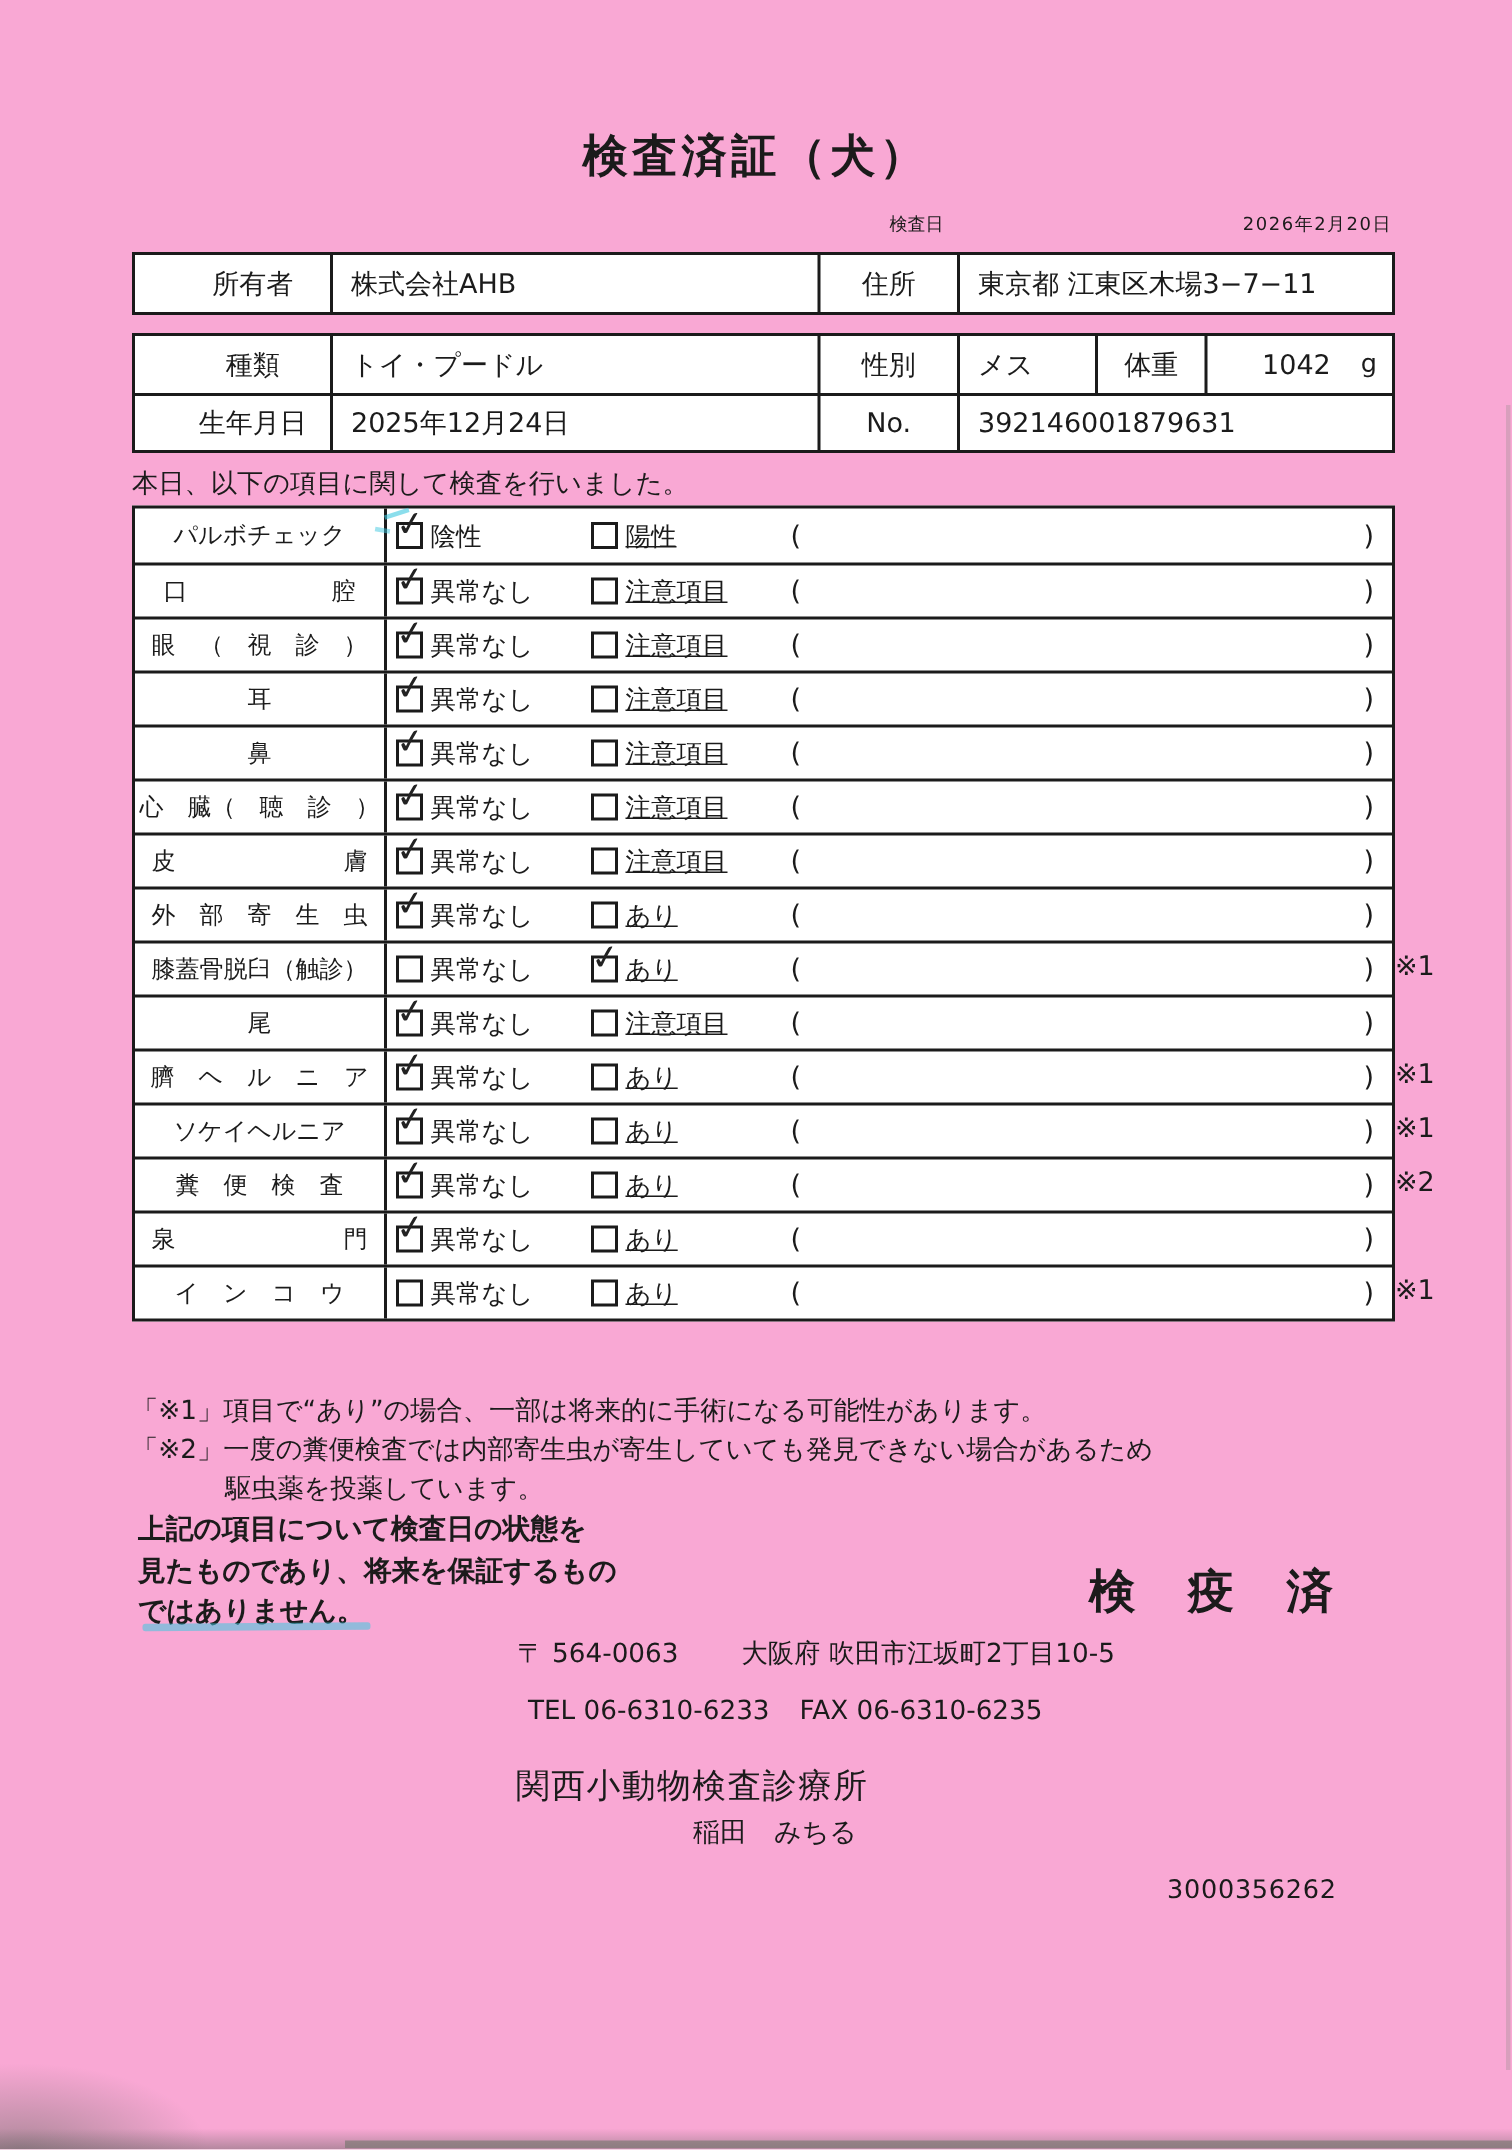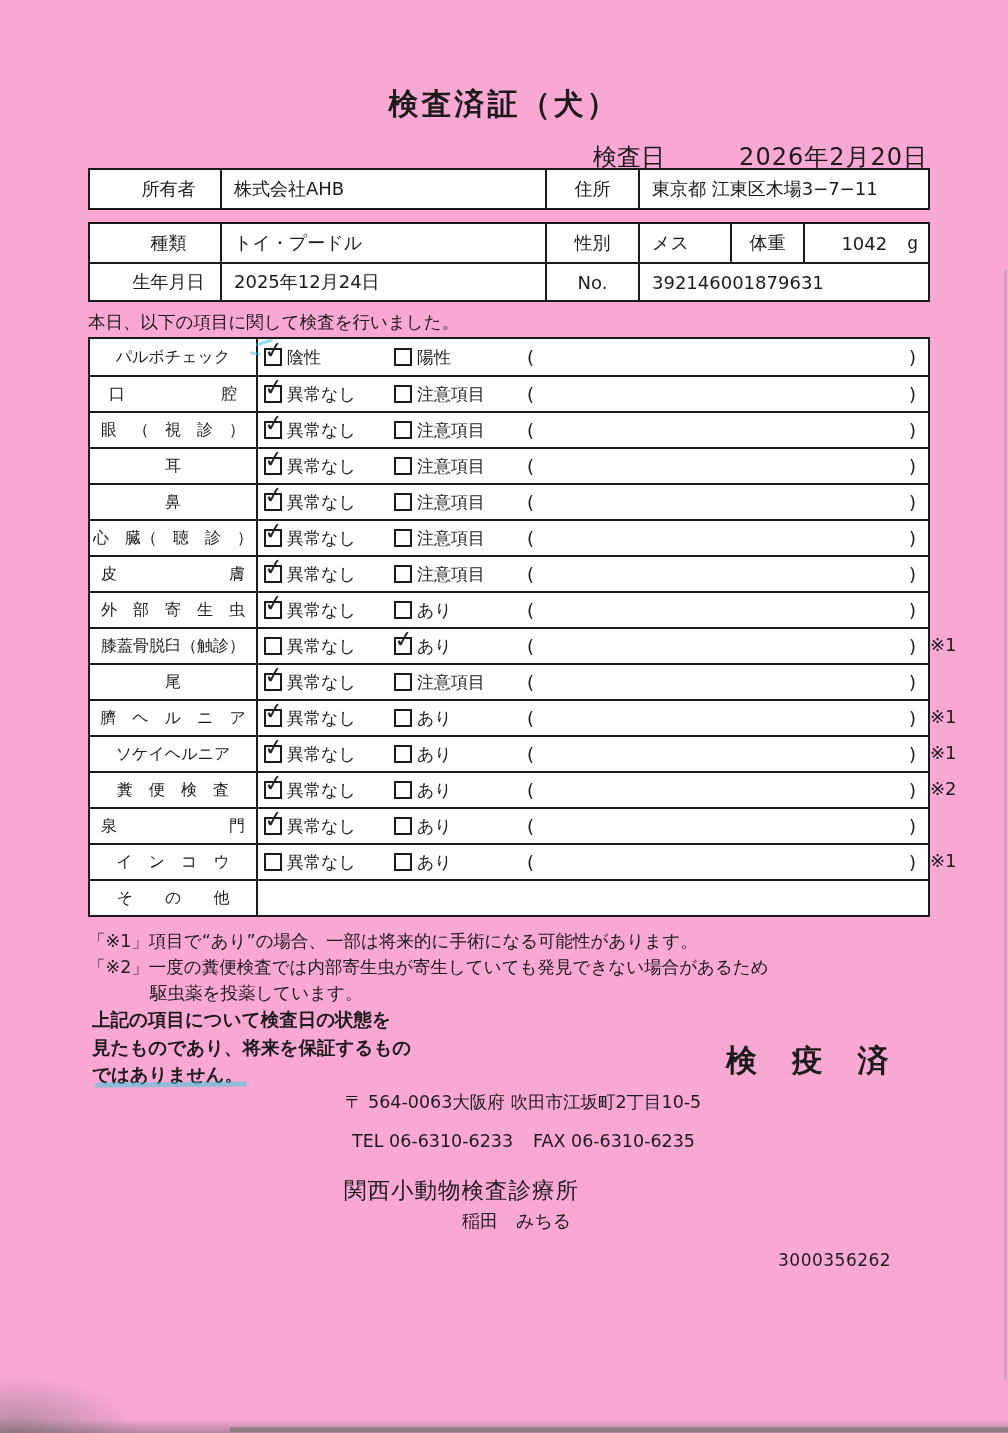--- a/index.html
+++ b/index.html
@@ -3,21 +3,21 @@
 <meta charset="utf-8">
 <style>
   html,body{margin:0;padding:0;background:#ffffff;}
   .page{
     position:relative;width:1008px;height:1433px;background:#f9a8d4;
     font-family:"DejaVu Sans","Liberation Sans",sans-serif;color:#1b1b1b;
     overflow:hidden;box-sizing:border-box;
   }
   .abs{position:absolute;}
   .title{top:84px;left:0;width:100%;text-align:center;font-size:30px;font-weight:bold;letter-spacing:3px;}
-  .date-row{top:141px;left:88px;width:842px;height:26px;font-size:24px;}
+  .date-row{top:141px;left:88px;width:842px;height:26px;font-size:12px;}
   .date-label{position:absolute;left:505px;top:0;}
   .date-value{position:absolute;right:2px;top:0;letter-spacing:1px;}
 
   .box-table{left:88px;width:842px;border:2px solid #1b1b1b;box-sizing:border-box;background:#fff;}
   .trow{display:flex;height:38px;box-sizing:border-box;padding-left:27px;}
   .trow + .trow{border-top:2px solid #1b1b1b;}
   .cell{display:flex;align-items:center;box-sizing:border-box;border-right:2px solid #1b1b1b;font-size:18px;overflow:hidden;}
   .cell:last-child{border-right:none;}
   .cell.hdr{justify-content:center;}
   .cell.val{padding-left:12px;}
@@ -32,38 +32,38 @@
 
   .intro{top:310px;left:88px;font-size:17.5px;}
 
   .insp{top:337px;left:88px;width:842px;border:2px solid #1b1b1b;box-sizing:border-box;background:#fff;}
   .irow{display:flex;height:36px;box-sizing:border-box;position:relative;}
   .irow + .irow{border-top:2px solid #1b1b1b;}
   .ilabel{width:168px;flex:none;border-right:2px solid #1b1b1b;box-sizing:border-box;
           display:flex;align-items:center;justify-content:center;font-size:16px;white-space:nowrap;}
   .iopts{flex:1;display:flex;align-items:center;padding-left:6px;position:relative;}
   .opt{display:flex;align-items:center;width:130px;flex:none;font-size:17px;}
-  .opt + .opt{width:133px;}
+  .opt + .opt{width:133px;text-decoration:underline;}
   .cb{width:14px;height:14px;border:2px solid #1b1b1b;display:inline-block;margin-right:5px;position:relative;flex:none;background:#fff;}
   .tick{position:absolute;left:-2px;top:-13px;font-size:23px;font-weight:bold;transform:rotate(-8deg);color:#222;}
   .paren-open{font-size:18px;}
   .opt-spacer{flex:1;}
   .paren-close{margin-right:12px;font-size:18px;}
   .remark{position:absolute;right:-46px;top:5px;font-size:18px;width:44px;}
 
   .notes{top:928px;left:88px;font-size:17.5px;line-height:26px;}
   .notes .indent{padding-left:62px;}
 
   .disclaimer{top:1006px;left:92px;font-size:18.5px;font-weight:bold;line-height:27.5px;}
   .cyan-streak{top:1082px;left:95px;width:152px;height:5px;background:#3ec8e0;opacity:.55;transform:rotate(-.4deg);border-radius:2px;}
   .cyan-tick1{top:341px;left:256px;width:17px;height:3px;background:#3ec8e0;opacity:.6;transform:rotate(-18deg);}
   .cyan-tick2{top:352px;left:250px;width:10px;height:3px;background:#3ec8e0;opacity:.5;transform:rotate(10deg);}
 
   .stamp{top:1040px;left:726px;font-size:31px;letter-spacing:12px;font-weight:600;}
-  .postal-line{top:1090px;left:345px;font-size:17.5px;display:flex;text-align:center;}
+  .postal-line{top:1090px;left:345px;font-size:17.5px;display:flex;gap:42px;text-align:center;}
   .tel-line{top:1131px;left:352px;font-size:17.5px;display:flex;gap:20px;}
   .clinic{top:1175px;left:344px;font-size:22.5px;letter-spacing:1px;}
   .vet{top:1209px;left:462px;font-size:18px;}
   .serial{top:1250px;left:778px;font-size:17px;letter-spacing:.5px;}
 
   .shadow-bl{left:0;top:1375px;width:140px;height:58px;
     background:radial-gradient(ellipse at 10% 100%, rgba(110,110,106,.55), rgba(110,110,106,0) 70%);}
   .shadow-bottom{left:0;top:1419px;width:1008px;height:14px;
     background:linear-gradient(to bottom, rgba(0,0,0,0), rgba(95,95,92,.45));}
   .shadow-bottomline{left:230px;top:1427px;width:778px;height:5px;background:#77766f;opacity:.65;}
@@ -379,24 +379,20 @@
           <span class="opt">
             <span class="cb"></span>
             <span>あり</span>
           </span>
           <span class="paren-open">(</span>
           <span class="opt-spacer"></span>
           <span class="paren-close">)</span>
         </div>
         <span class="remark">※1</span>
       </div>
-      <div class="irow">
-        <div class="ilabel">そ　　の　　他</div>
-        <div class="iopts"></div>
-      </div>
     </div>
 
   <div class="abs notes">
     <div>「※1」項目で“あり”の場合、一部は将来的に手術になる可能性があります。</div>
     <div>「※2」一度の糞便検査では内部寄生虫が寄生していても発見できない場合があるため</div>
     <div class="indent">駆虫薬を投薬しています。</div>
   </div>
 
   <div class="abs disclaimer">
     <div>上記の項目について検査日の状態を</div>

